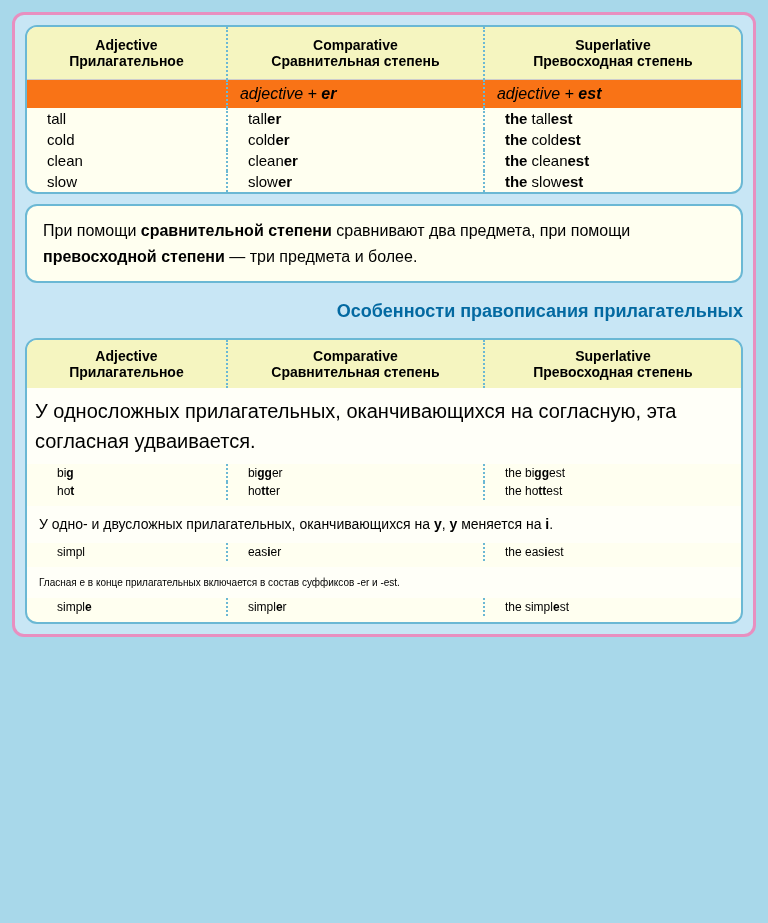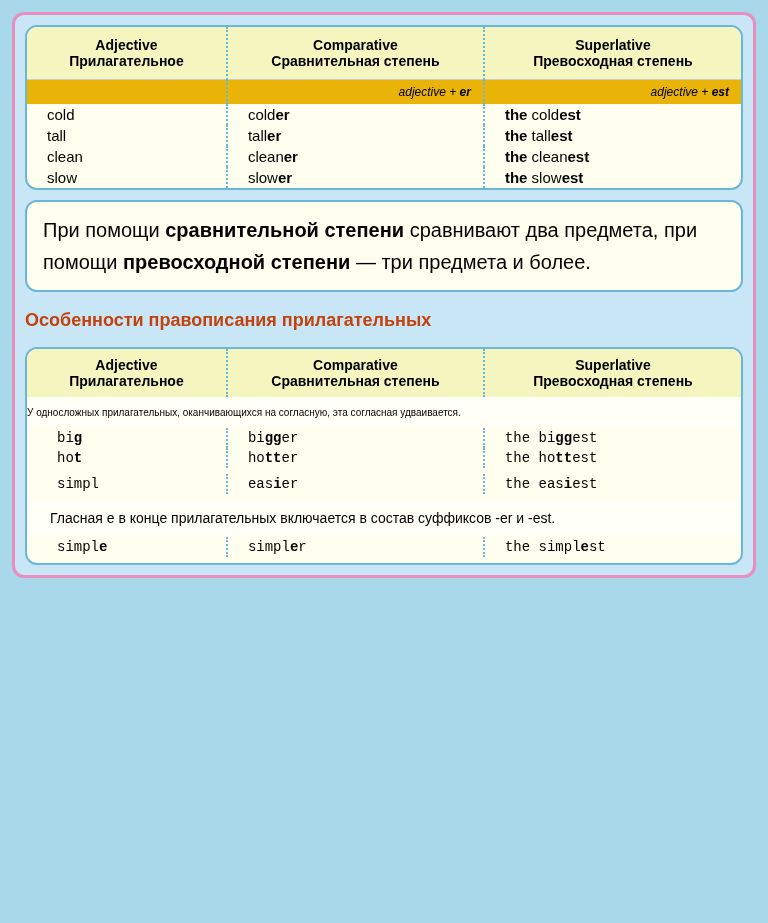--- a/index.html
+++ b/index.html
@@ -47,24 +47,24 @@
     }
     .main-table th.col-comp {
       width: 36%;
       border-right: 2px dotted #6bb8d4;
     }
     .main-table th.col-sup {
       width: 36%;
     }
 
     .sub-header-row td {
-      background: #eab308;
-      text-align: right;
+      background: #f97316;
+      text-align: left;
       font-style: italic;
-      font-size: 12px;
+      font-size: 16px;
       padding: 4px 8px;
       border-top: 1px solid #ccc;
     }
     .sub-header-row td.mid {
       border-right: 2px dotted #6bb8d4;
       border-left: 2px dotted #6bb8d4;
     }
 
     .main-table td {
       padding: 5px 12px;
@@ -87,31 +87,31 @@
       padding-left: 20px;
     }
 
     
     .note-box {
       background: #fffff0;
       border: 2px solid #6bb8d4;
       border-radius: 12px;
       padding: 12px 16px;
       margin-bottom: 10px;
-      font-size: 20px;
+      font-size: 16px;
       line-height: 1.6;
     }
 
     
     .section-heading {
       font-size: 18px;
       font-weight: bold;
-      text-align: left;
+      text-align: right;
       padding: 8px 0;
-      color: #c2410c;
+      color: #0369a1;
       margin-bottom: 8px;
     }
 
     
     .bottom-section {
       background: #fffff0;
       border: 2px solid #6bb8d4;
       border-radius: 12px;
       overflow: hidden;
     }
@@ -142,22 +142,21 @@
 
     .rule-row td {
       padding: 8px 12px;
       font-size: 14px;
       line-height: 1.5;
       background: #fffff8;
     }
 
     .data-row-b td {
       padding: 2px 12px;
-      font-size: 14px;
-      font-family: Liberation Mono, monospace;
+      font-size: 12px;
     }
     .data-row-b td.c1 {
       border-right: 2px dotted #6bb8d4;
       padding-left: 30px;
     }
     .data-row-b td.c2 {
       border-right: 2px dotted #6bb8d4;
       padding-left: 20px;
     }
     .data-row-b td.c3 {
@@ -191,28 +190,28 @@
           </th>
         </tr>
         <tr class="sub-header-row">
           <td class="col-adj"></td>
           <td class="mid">adjective + <strong>er</strong></td>
           <td>adjective + <strong>est</strong></td>
         </tr>
       </thead>
       <tbody id="top-table-body">
       <tr class="data-row">
+            <td class="adj-col">tall</td>
+            <td class="comp-col">tall<strong>er</strong></td>
+            <td class="sup-col"><strong>the </strong>tall<strong>est</strong></td>
+          </tr>
+          <tr class="data-row">
             <td class="adj-col">cold</td>
             <td class="comp-col">cold<strong>er</strong></td>
             <td class="sup-col"><strong>the </strong>cold<strong>est</strong></td>
-          </tr>
-          <tr class="data-row">
-            <td class="adj-col">tall</td>
-            <td class="comp-col">tall<strong>er</strong></td>
-            <td class="sup-col"><strong>the </strong>tall<strong>est</strong></td>
           </tr>
           <tr class="data-row">
             <td class="adj-col">clean</td>
             <td class="comp-col">clean<strong>er</strong></td>
             <td class="sup-col"><strong>the </strong>clean<strong>est</strong></td>
           </tr>
           <tr class="data-row">
             <td class="adj-col">slow</td>
             <td class="comp-col">slow<strong>er</strong></td>
             <td class="sup-col"><strong>the </strong>slow<strong>est</strong></td>
@@ -242,45 +241,48 @@
             <span>Сравнительная степень</span>
           </th>
           <th class="col3">
             <strong>Superlative</strong><br>
             <span>Превосходная степень</span>
           </th>
         </tr>
       </thead>
       <tbody id="bottom-table-body">
       <tr class="rule-row">
-            <td colspan="3" style="padding: 8px 0; font-size: 10px; line-height: 1.5;">У односложных прилагательных, оканчивающихся на согласную, эта согласная удваивается.</td>
+            <td colspan="3" style="padding: 8px 8px; font-size: 20px; line-height: 1.5;">У односложных прилагательных, оканчивающихся на согласную, эта согласная удваивается.</td>
           </tr>
           <tr class="data-row-b">
             <td class="c1">bi<strong>g</strong></td>
             <td class="c2">bi<strong>gg</strong>er</td>
             <td class="c3">the bi<strong>gg</strong>est</td>
           </tr>
           <tr class="data-row-b">
             <td class="c1">ho<strong>t</strong></td>
             <td class="c2">ho<strong>tt</strong>er</td>
             <td class="c3">the ho<strong>tt</strong>est</td>
           </tr>
           <tr class="spacer-row">
             <td colspan="3"></td>
           </tr>
+          <tr class="rule-row">
+            <td colspan="3" style="padding: 8px 12px; font-size: 14px; line-height: 1.5;">У одно- и двусложных прилагательных, оканчивающихся на <strong>у</strong>, <strong>у</strong> меняется на <strong>i</strong>.</td>
+          </tr>
           <tr class="data-row-b">
             <td class="c1">simpl</td>
             <td class="c2">eas<strong>i</strong>er</td>
             <td class="c3">the eas<strong>i</strong>est</td>
           </tr>
           <tr class="spacer-row">
             <td colspan="3"></td>
           </tr>
           <tr class="rule-row">
-            <td colspan="3" style="padding: 8px 23px; font-size: 14px; line-height: 1.5;">Гласная е в конце прилагательных включается в состав суффиксов -er и -est.</td>
+            <td colspan="3" style="padding: 8px 12px; font-size: 10px; line-height: 1.5;">Гласная е в конце прилагательных включается в состав суффиксов -er и -est.</td>
           </tr>
           <tr class="data-row-b">
             <td class="c1">simpl<strong>e</strong></td>
             <td class="c2">simpl<strong>e</strong>r</td>
             <td class="c3">the simpl<strong>e</strong>st</td>
           </tr>
           <tr class="spacer-row">
             <td colspan="3"></td>
           </tr>
         </tbody>

